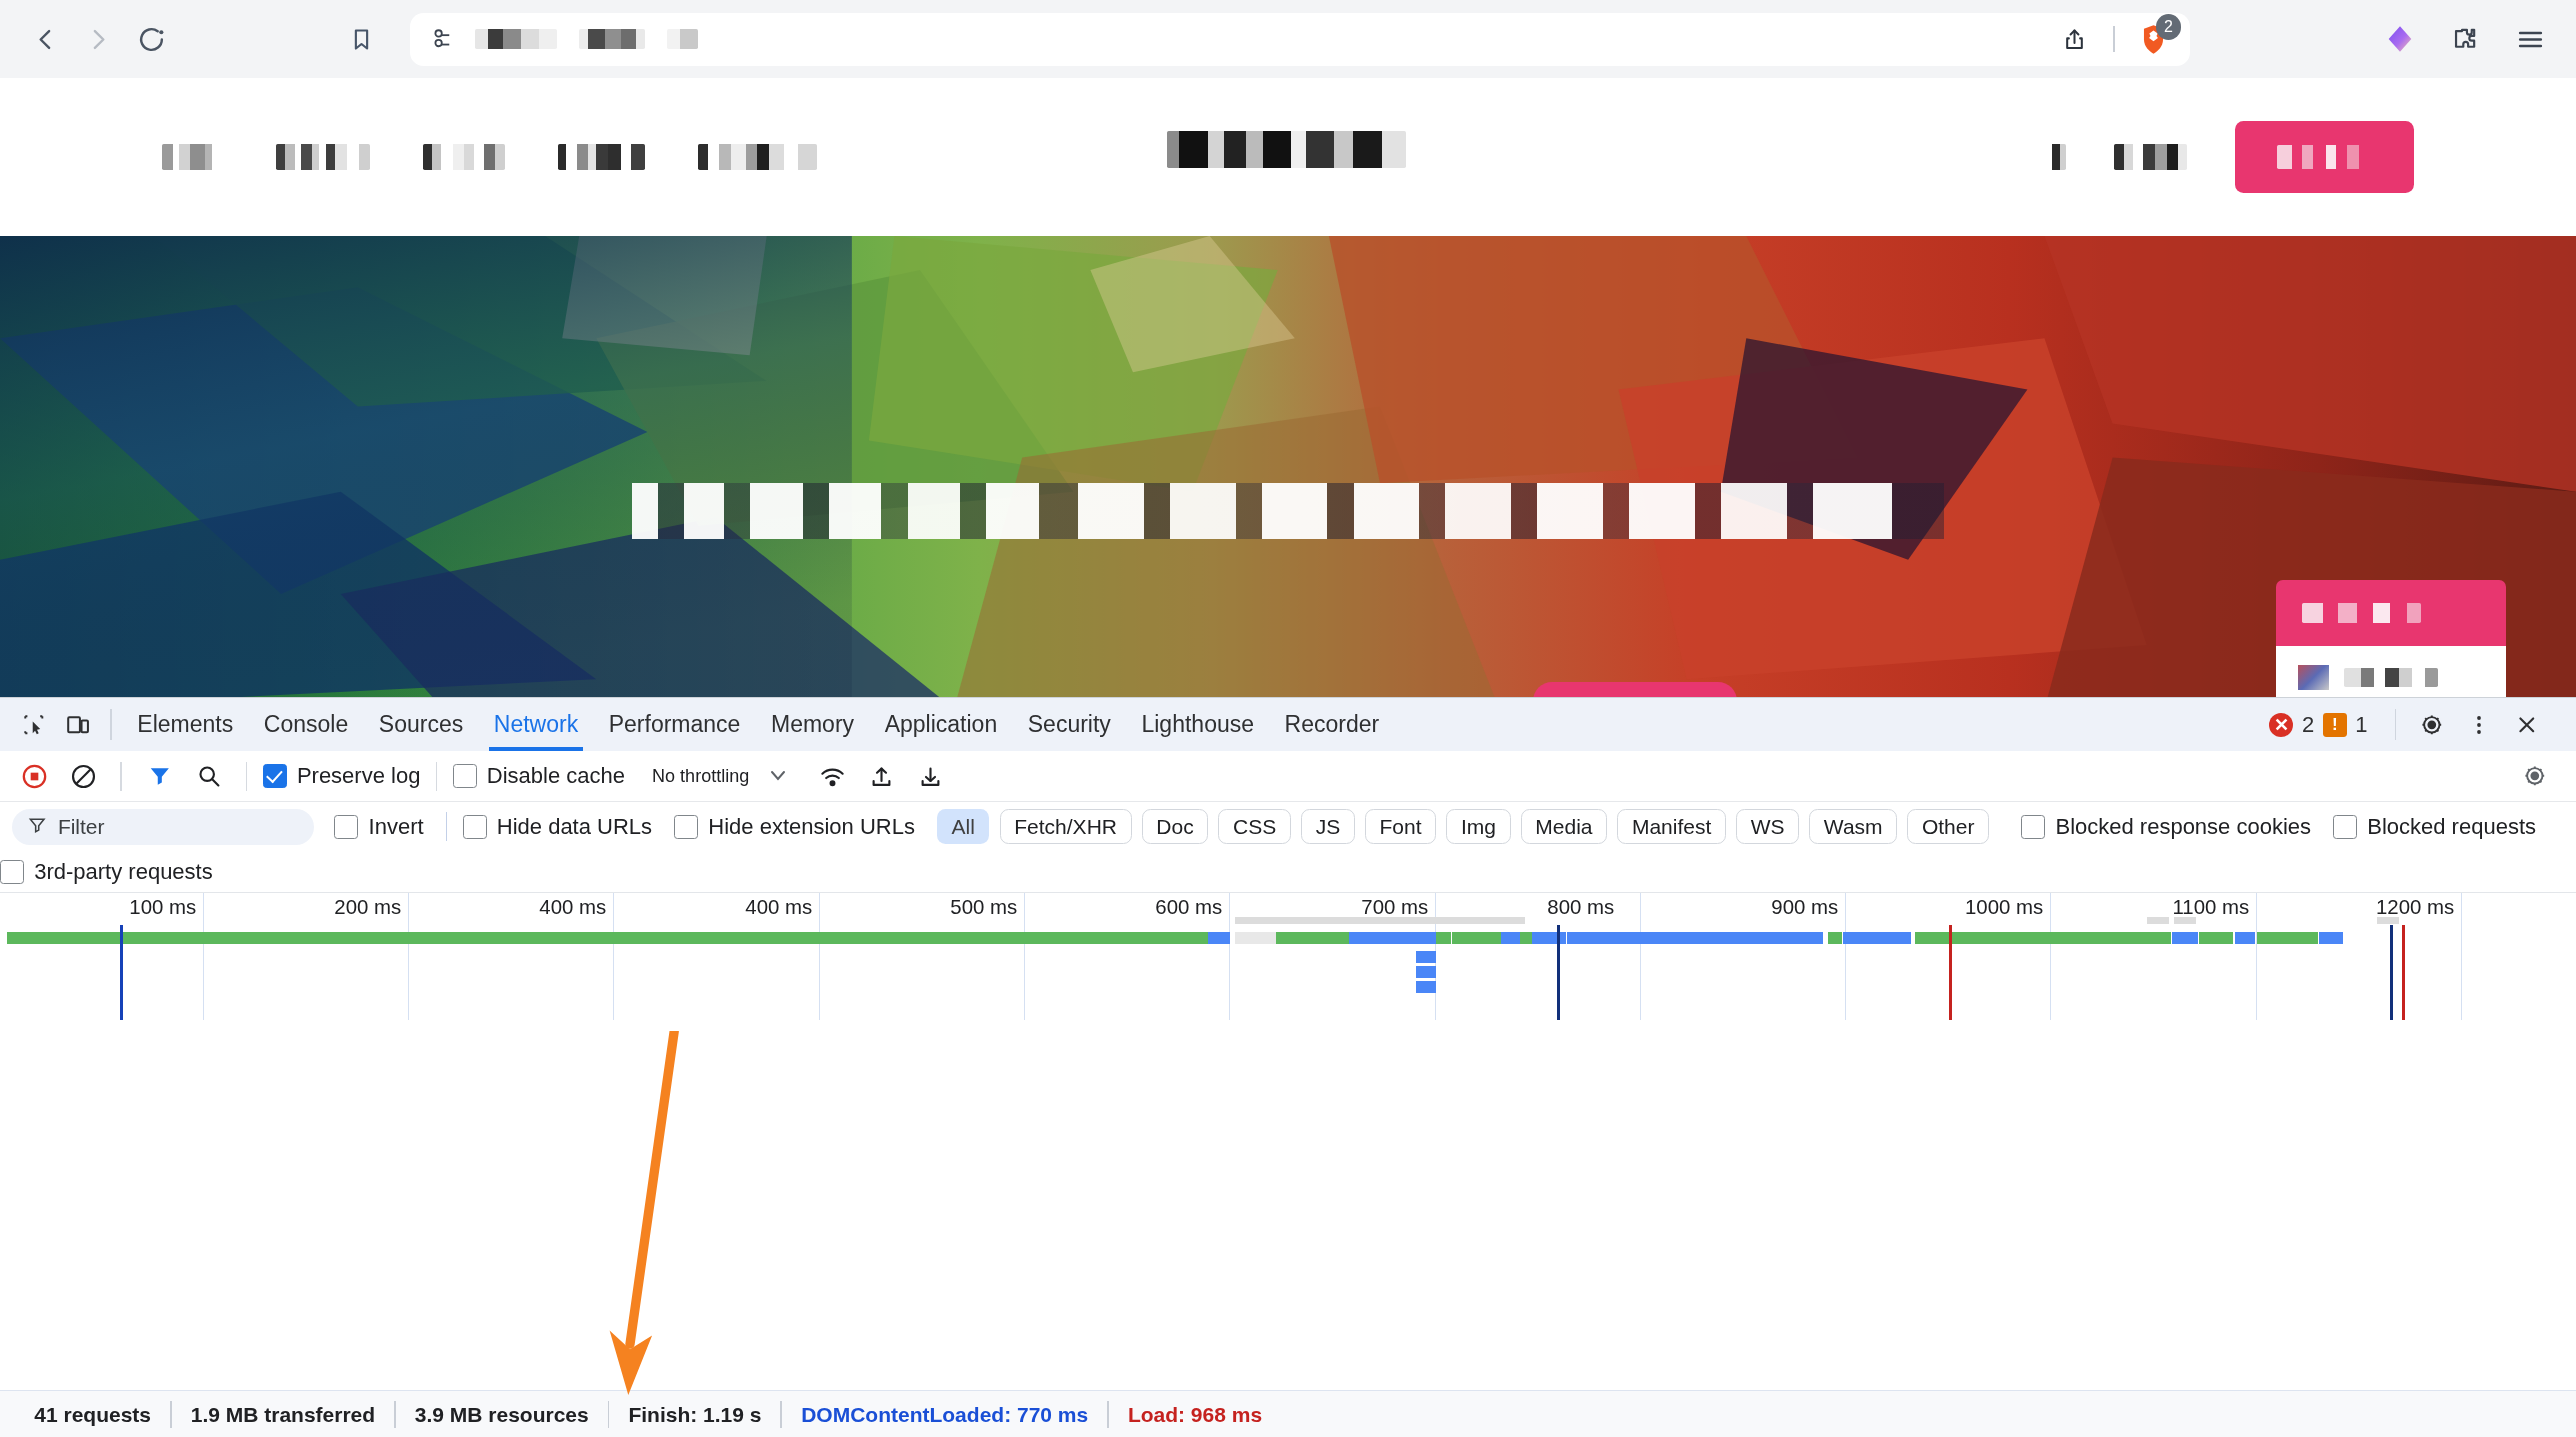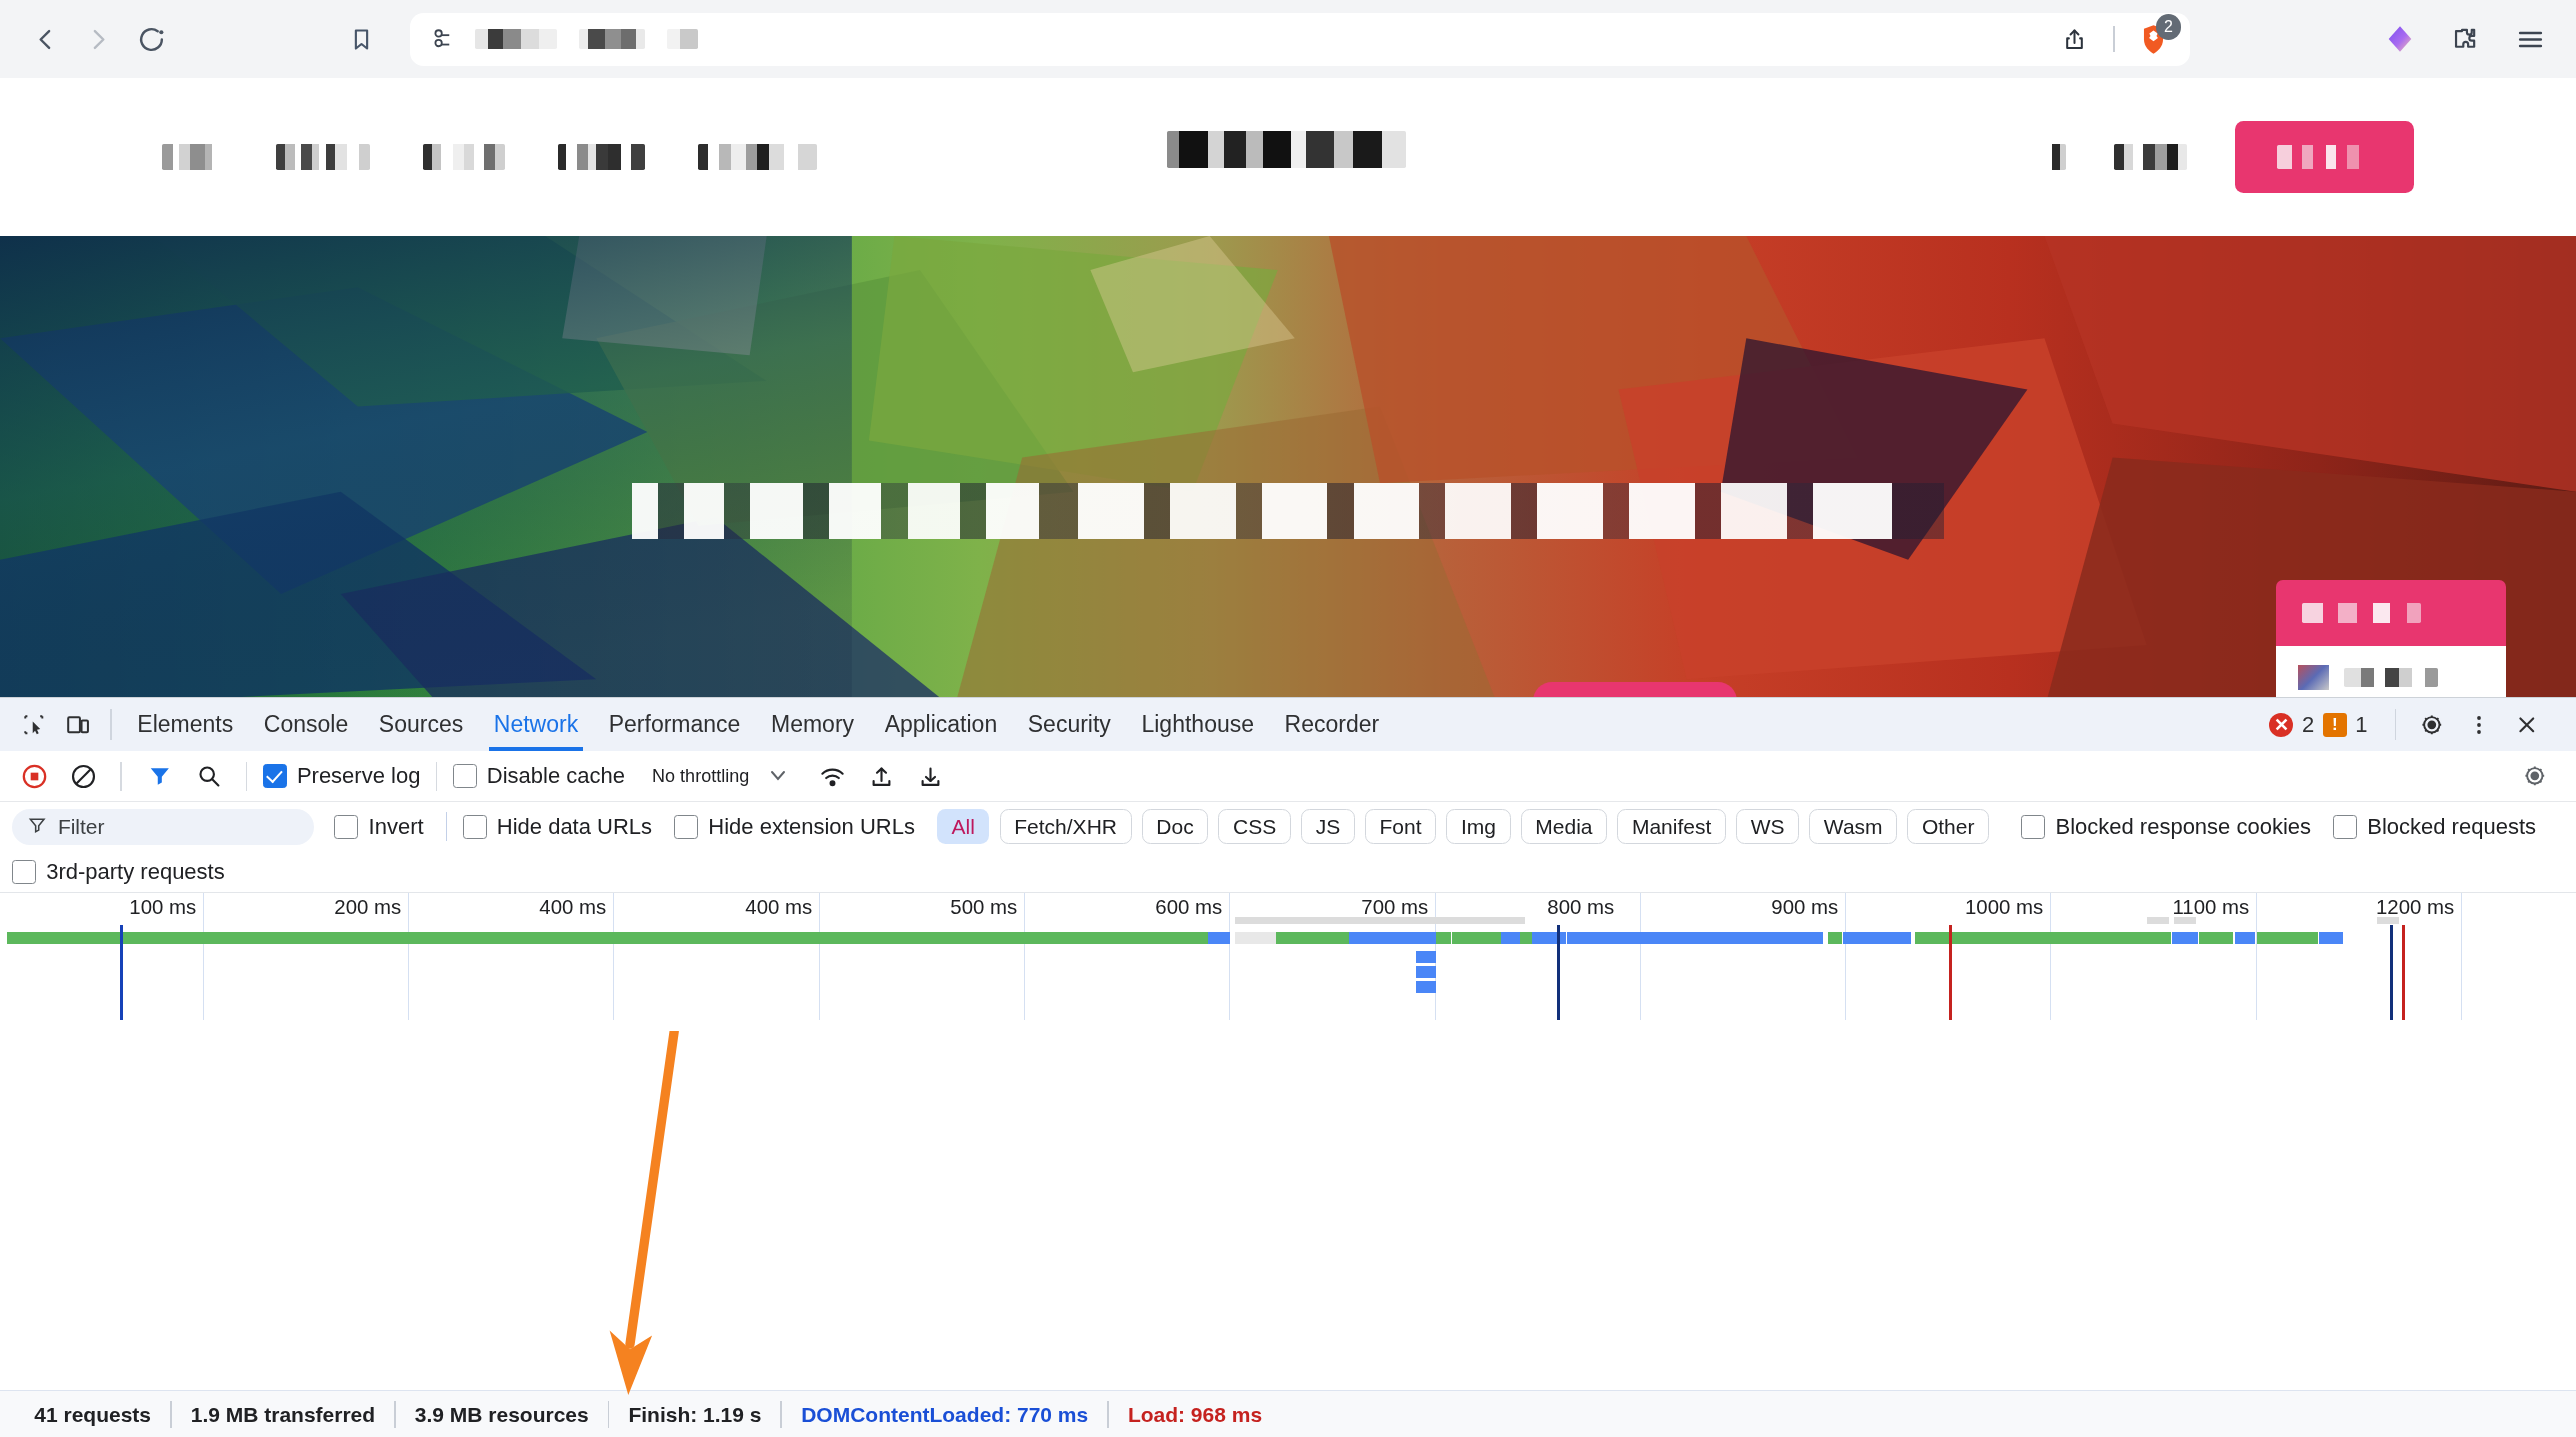--- a/index.html
+++ b/index.html
@@ -157,24 +157,24 @@
     width: 302px; height: 36px; background: #eef2f9; border-radius: 19px;
     display: flex; align-items: center; padding: 0 15.3px; gap: 10.2px; margin-right: 20.4px;
   }
   .filter-ph { font-size: 21px; color: #3c4043; }
   .fb-cb { margin-right: 22px; }
   .fb-sep { width: 1.7px; height: 29px; background: #c3d0e8; margin: 0 15.3px 0 0; }
   .type-pill {
     font-size: 21px; color: #202124; border: 1.7px solid #d3d7dd; border-radius: 8.5px;
     padding: 3.4px 13.6px; margin-right: 10.2px; white-space: nowrap; line-height: 25.6px;
   }
-  .type-pill.active { background: #d2e3fc; border-color: transparent; color: #be185d; text-align: center; }
+  .type-pill.active { background: #d2e3fc; border-color: transparent; color: #404040; text-align: center; }
   .type-pill.first { border-color: transparent; }
 
-  .dt-thirdparty { height: 41px; display: flex; align-items: center; padding: 0 12px; background: #fff; }
+  .dt-thirdparty { height: 41px; display: flex; align-items: center; padding: 0 0; background: #fff; }
 
   
   .dt-overview { position: relative; height: 128px; border-top: 0.9px solid #e3e6ea; background: #fff; overflow: hidden; }
   .ov-ruler { position: absolute; top: 0; left: 0; right: 0; height: 32px; }
   .ov-tick { position: absolute; top: 0; bottom: 0; width: 0.9px; background: #d5e0f2; }
   .ov-tick-label { position: absolute; top: 3.4px; font-size: 20.4px; color: #202124; transform: translateX(-100%); padding-right: 6.8px; }
   .ov-grid { position: absolute; top: 32px; bottom: 0; left: 0; right: 0; }
   .ov-band { position: absolute; height: 12px; }
   .ov-line { position: absolute; top: 0; bottom: 0; width: 2.6px; }
 

